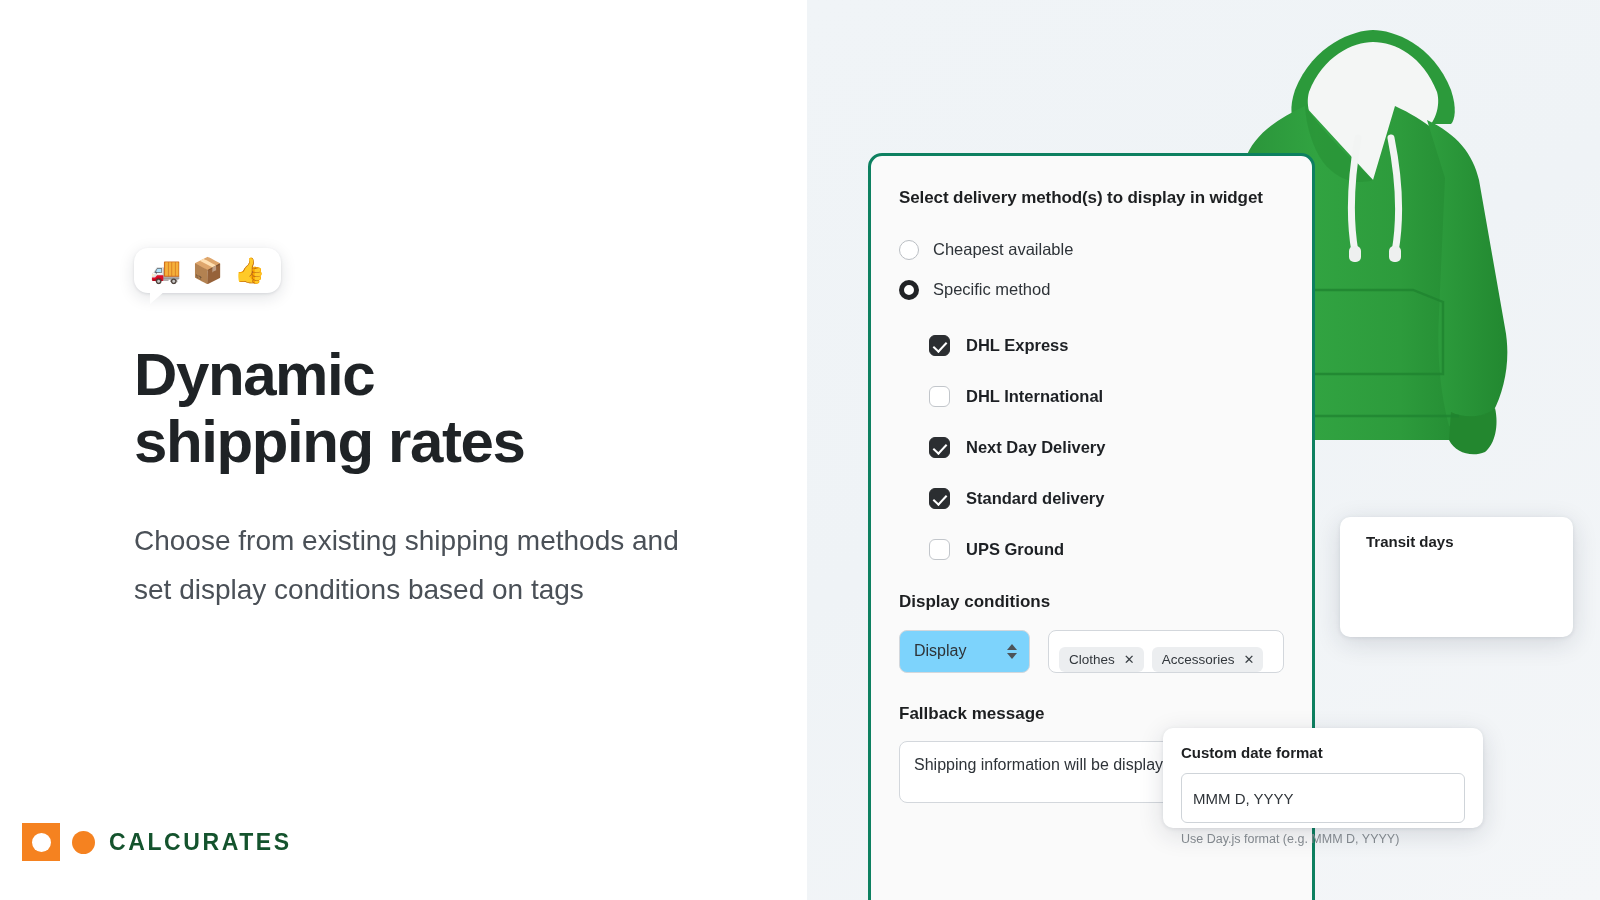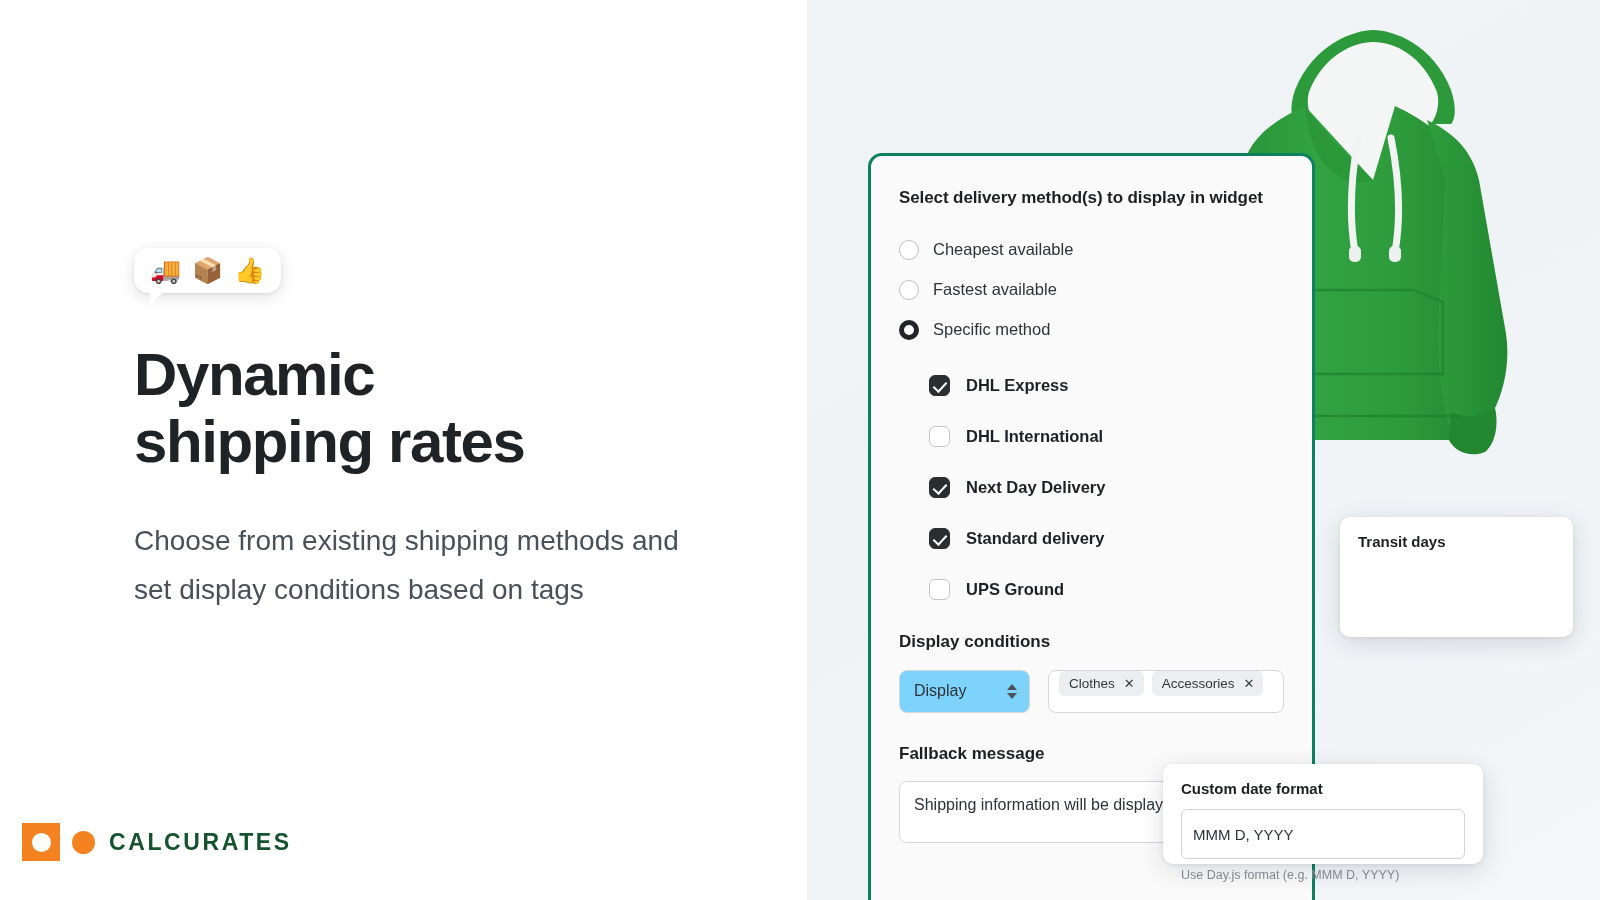--- a/index.html
+++ b/index.html
@@ -137,21 +137,21 @@
     font-size: 16px; color: #2e3338;
   }
   .updown { display: flex; flex-direction: column; gap: 3px; }
   .updown span { display: block; width: 0; height: 0; border-left: 5px solid transparent; border-right: 5px solid transparent; }
   .updown .up { border-bottom: 6px solid #4c5358; }
   .updown .dn { border-top: 6px solid #4c5358; }
 
   .tag-box {
     flex: 1; min-height: 43px;
     background: #fff; border: 1px solid #d3d7dc; border-radius: 8px;
-    display: flex; align-items: flex-start; gap: 8px; padding: 0 10px;
+    display: flex; align-items: flex-end; gap: 8px; padding: 0 10px;
   }
   .tag {
     display: inline-flex; align-items: center; gap: 9px;
     background: #eceef0; border-radius: 6px;
     padding: 5px 9px 5px 10px;
     font-size: 13.5px; color: #32373c; white-space: nowrap;
   }
   .tag .x {
     font-size: 13px; color: #3b4146; font-weight: 700; line-height: 1;
   }
@@ -162,33 +162,33 @@
     background: #fff; border: 1px solid #d3d7dc; border-radius: 8px;
     padding: 11px 14px;
     font-size: 16px; line-height: 1.48; color: #2e3338;
   }
 
   
   .panel {
     position: absolute; background: #ffffff; border-radius: 10px;
     box-shadow: 0 6px 26px rgba(25,38,55,.14), 0 1px 4px rgba(25,38,55,.09);
   }
-  .panel-transit { left: 1340px; top: 517px; width: 233px; height: 120px; padding: 16px 18px; }
+  .panel-transit { left: 1340px; top: 517px; width: 233px; height: 120px; padding: 16px 26px; }
   .panel-title { font-size: 15px; font-weight: 700; color: #1d1f21; }
   .minmax { display: flex; gap: 16px; margin-top: 12px; }
   .field-label { font-size: 12.5px; color: #5d646b; margin-bottom: 5px; }
   .num-input {
     width: 90px; height: 33px; background: #fff;
     border: 1px solid #d3d7dc; border-radius: 6px;
     display: flex; align-items: center; padding: 0 10px;
     font-size: 14.5px; color: #2e3338;
   }
 
   
-  .panel-date { left: 1163px; top: 764px; width: 320px; height: 100px; padding: 16px 18px; }
+  .panel-date { left: 1163px; top: 728px; width: 320px; height: 100px; padding: 16px 18px; }
   .date-input {
     margin-top: 12px; width: 100%; height: 50px; background: #fff;
     border: 1px solid #cfd4d9; border-radius: 6px;
     display: flex; align-items: center; padding: 0 11px;
     font-size: 15px; color: #2e3338;
   }
   .hint { margin-top: 9px; font-size: 12.5px; color: #81878d; }
 </style>
 </head>
 <body>
@@ -260,24 +260,20 @@
 <div class="app-card">
 
   <div class="card-title">Select delivery method(s) to display in widget</div>
 
   <div class="radio-list">
     <div class="radio-row">
       <span class="radio"></span>
       <span class="radio-label">Cheapest available</span>
     </div>
     <div class="radio-row">
-      <span class="radio"></span>
-      <span class="radio-label">Fastest available</span>
-    </div>
-    <div class="radio-row">
       <span class="radio checked"></span>
       <span class="radio-label">Specific method</span>
     </div>
   </div>
 
   <div class="check-list">
     <div class="check-row">
       <span class="checkbox checked"></span>
       <span class="check-label">DHL Express</span>
     </div>

